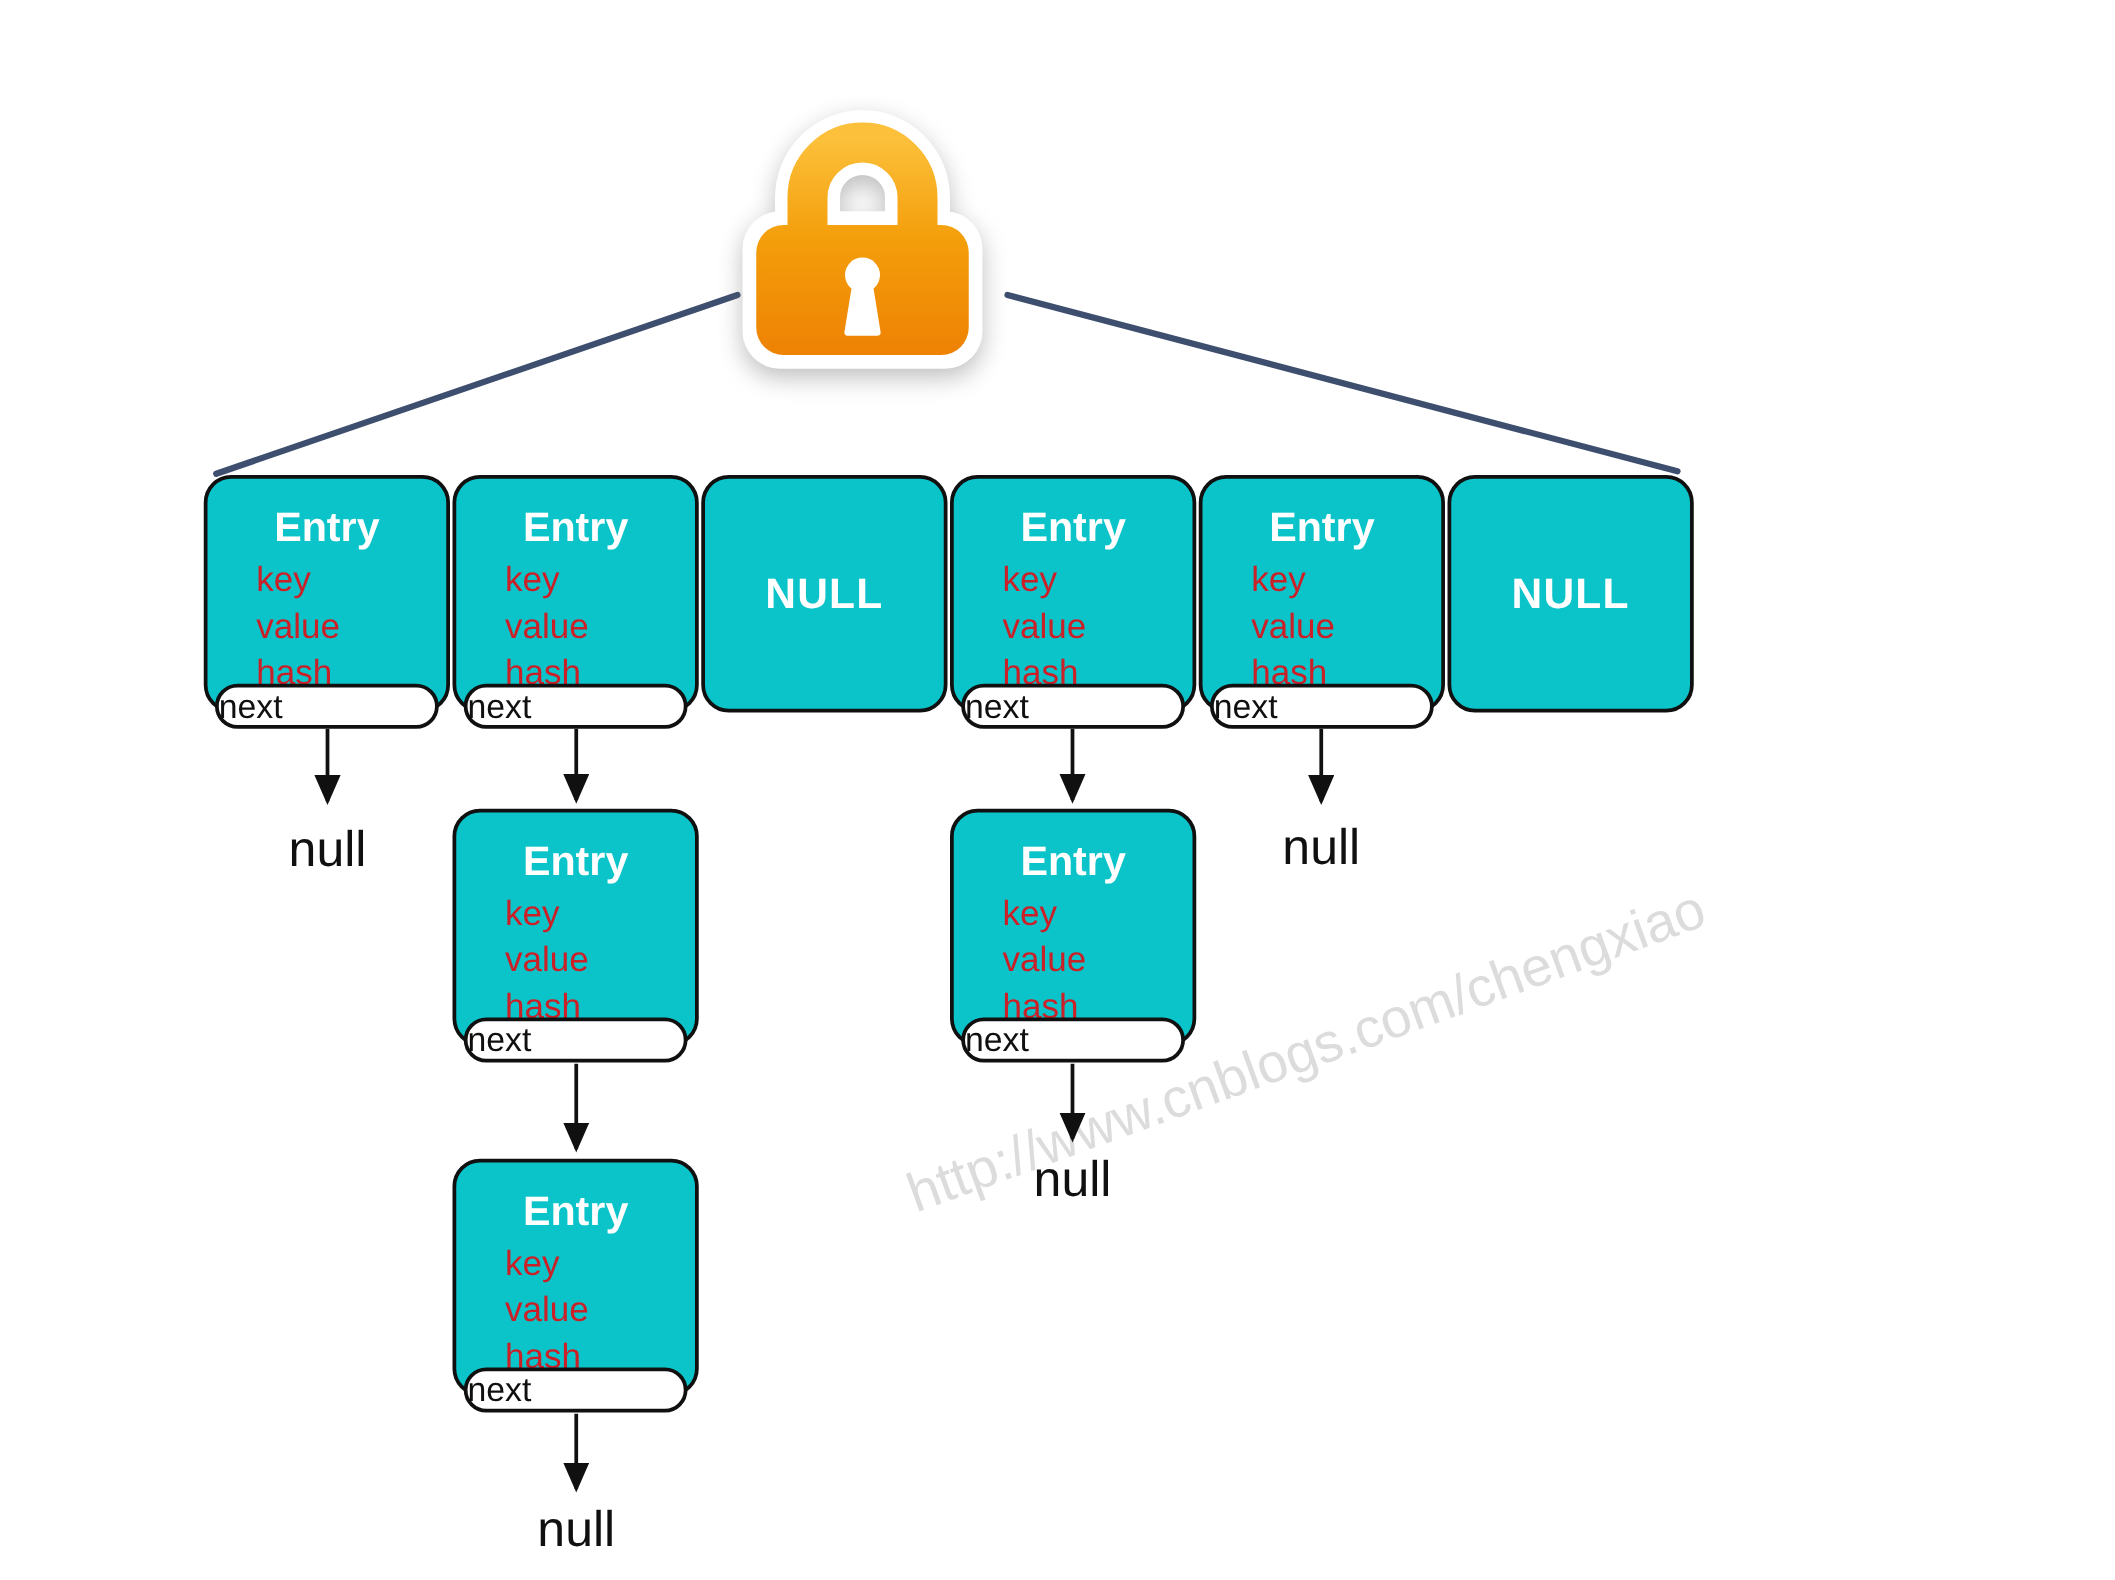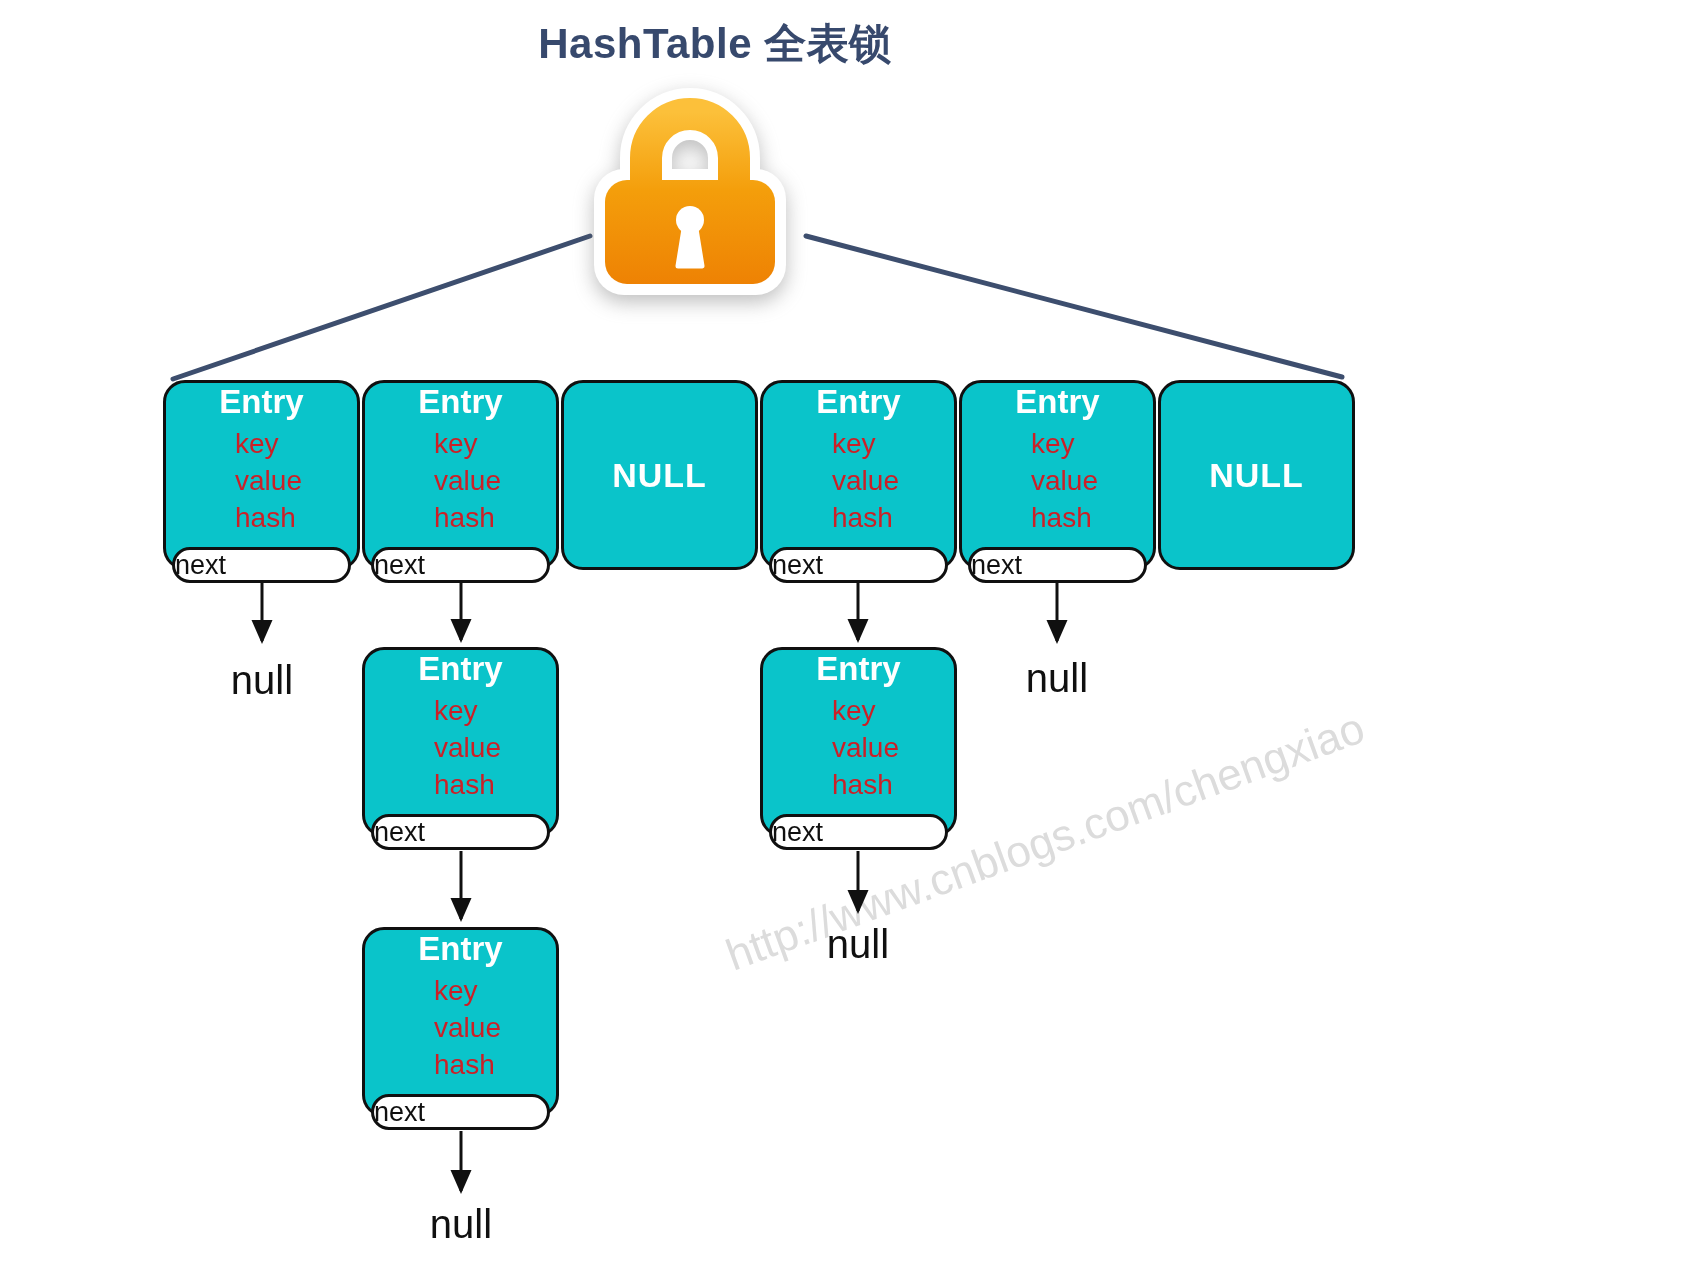--- a/index.html
+++ b/index.html
@@ -31,24 +31,24 @@
   
   svg.overlay{position:absolute;left:0;top:0;z-index:2;}
 
   
   .box{
     position:absolute;width:197px;height:190px;box-sizing:border-box;
     background:var(--box-teal,#0AC4CA);
     border:3px solid #101010;border-radius:22px;z-index:3;
   }
   .e-title{
-    text-align:center;
+    margin-top:20px;text-align:center;
     font-size:33px;font-weight:bold;color:#ffffff;
   }
-  .e-fields{display:flex;flex-direction:column;align-items:center;margin-top:4px;}
+  .e-fields{display:flex;flex-direction:column;align-items:flex-start;margin-top:4px;margin-left:32px;}
   .e-fields .fblock{display:inline-block;text-align:left;transform:translateX(7px);}
   .e-fields .fblock div{
     font-size:28px;line-height:37px;color:var(--field-red,#CB2027);
   }
   .pill{
     position:absolute;left:6px;top:164px;width:179px;height:36px;
     box-sizing:border-box;background:#ffffff;border:3px solid #101010;
     border-radius:20px;text-align:left;
     font-size:27px;line-height:31px;color:#101010;
   }
@@ -62,21 +62,20 @@
   .null-text{
     position:absolute;width:140px;text-align:center;z-index:3;
     font-size:40px;color:#101010;
   }
 </style>
 </head>
 <body>
 
 <div id="canvas">
 
-  <div class="page-title">HashTable 全表锁</div>
 
   <div class="watermark">http://www.cnblogs.com/chengxiao</div>
 
   <div class="lock-wrap">
     <svg width="212" height="218" viewBox="0 0 212 218">
       <defs>
         <linearGradient id="lockgrad" x1="0" y1="30" x2="0" y2="205" gradientUnits="userSpaceOnUse">
           <stop offset="0" stop-color="#FCC03A"></stop>
           <stop offset="0.45" stop-color="#F49E0B"></stop>
           <stop offset="1" stop-color="#EE8103"></stop>

